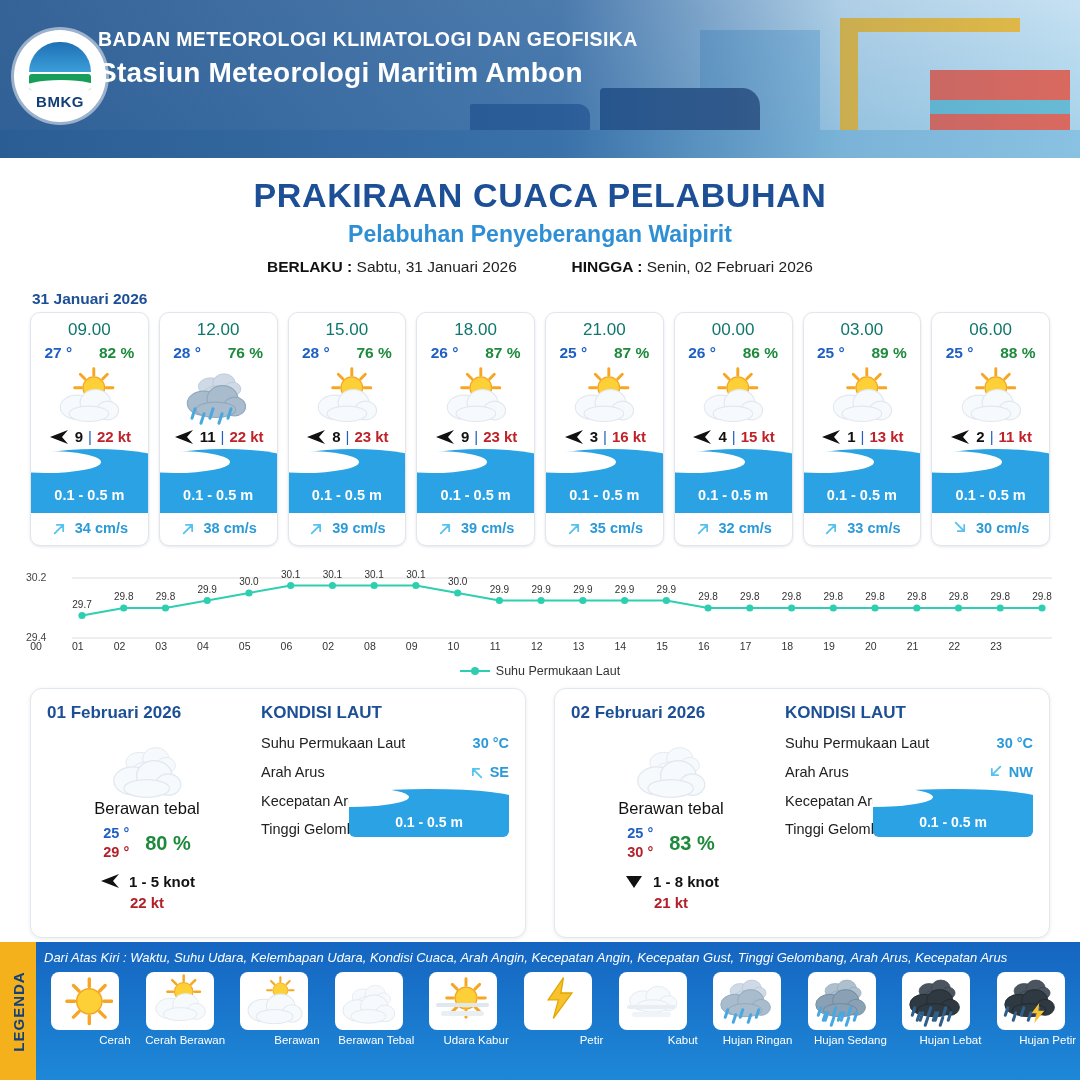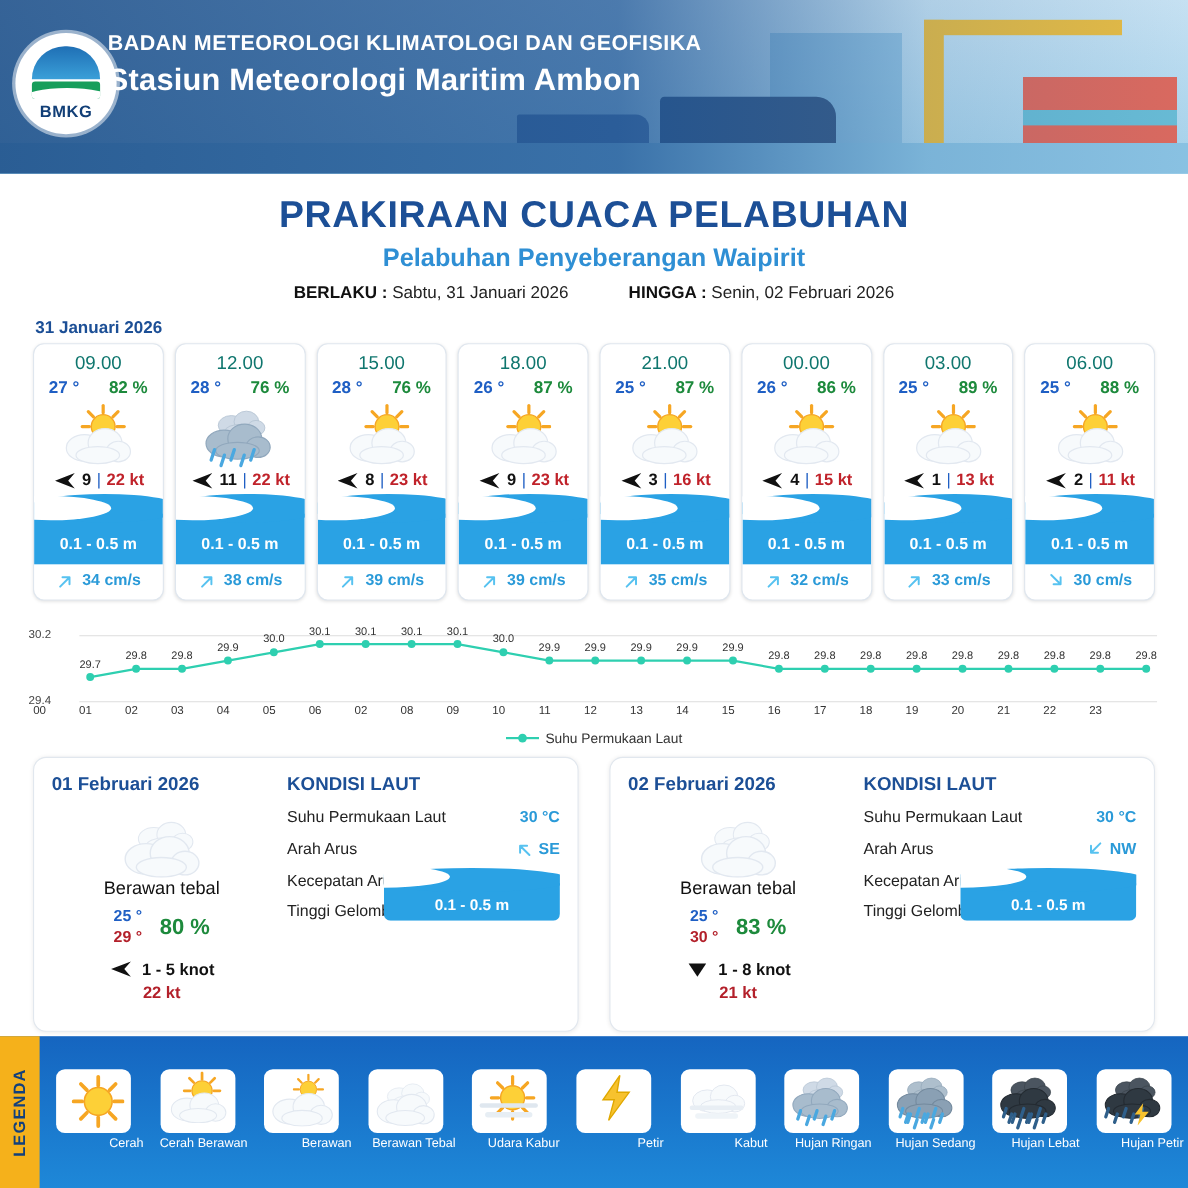--- a/index.html
+++ b/index.html
@@ -856,20 +856,21 @@
           <div class="wt">0.1 - 0.5 m</div>
         </div>
       </div>
     </div>
   </div>
 
 <div class="legend">
   <div class="legend-side">
     <span>LEGENDA</span>
   </div>
+  <div class="legend-note">Dari Atas Kiri : Waktu, Suhu Udara, Kelembapan Udara, Kondisi Cuaca, Arah Angin, Kecepatan Angin, Kecepatan Gust, Tinggi Gelombang, Arah Arus, Kecepatan Arus</div>
   <div class="legend-items" id="legend-items">
       <div class="li">
         <div class="box">
           <div style="position:absolute;left:0;top:2px;width:68px;display:flex;justify-content:center">
             <div class="ic" style="width:61.199999999999996px;height:47.6px">
               <svg width="48.62" height="48.62" style="position:absolute;left:10.2px;top:3.4px" viewBox="0 0 100 100">
                 <g fill="#f6a623">
                   <line x1="80" y1="50" x2="96" y2="50" stroke="#f6a623" stroke-width="7" stroke-linecap="round"></line>
                   <line x1="71.21320343559643" y1="71.21320343559643" x2="82.5269119345812" y2="82.5269119345812" stroke="#f6a623" stroke-width="7" stroke-linecap="round"></line>
                   <line x1="50" y1="80" x2="50" y2="96" stroke="#f6a623" stroke-width="7" stroke-linecap="round"></line>

